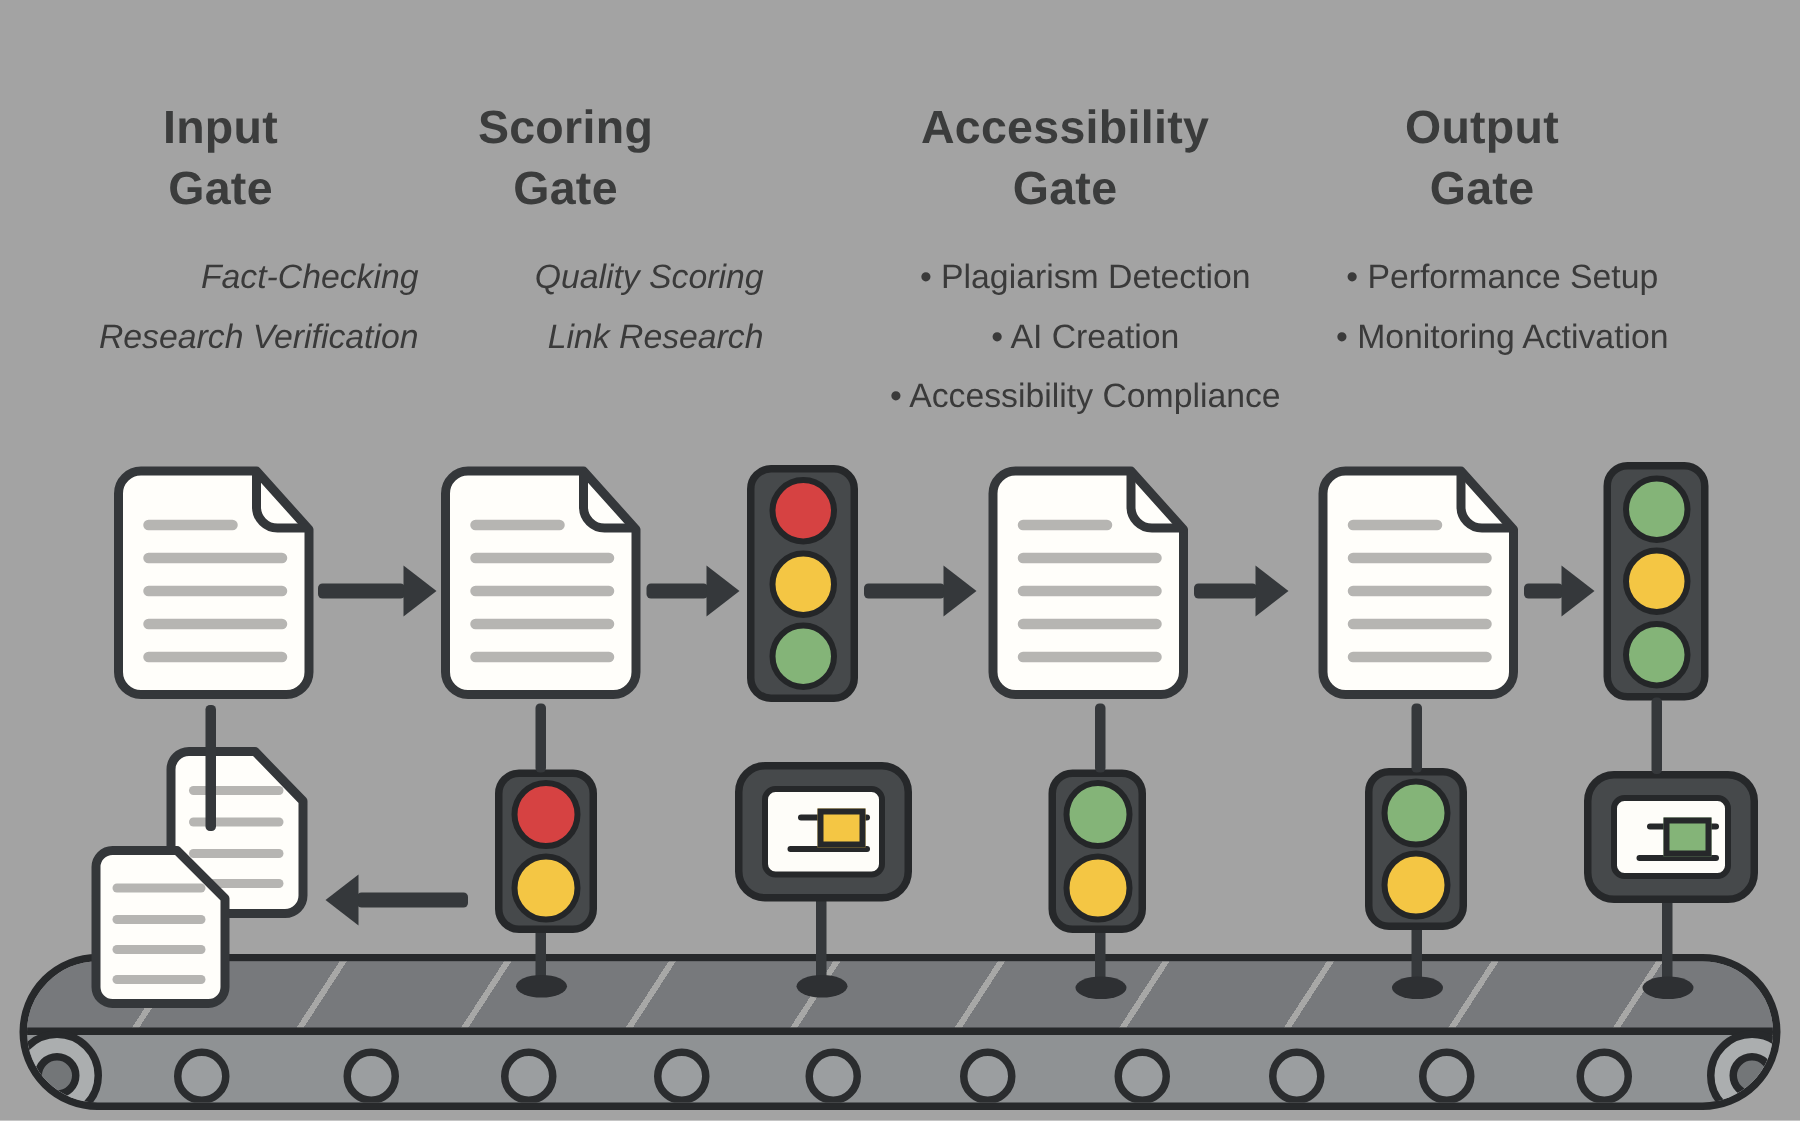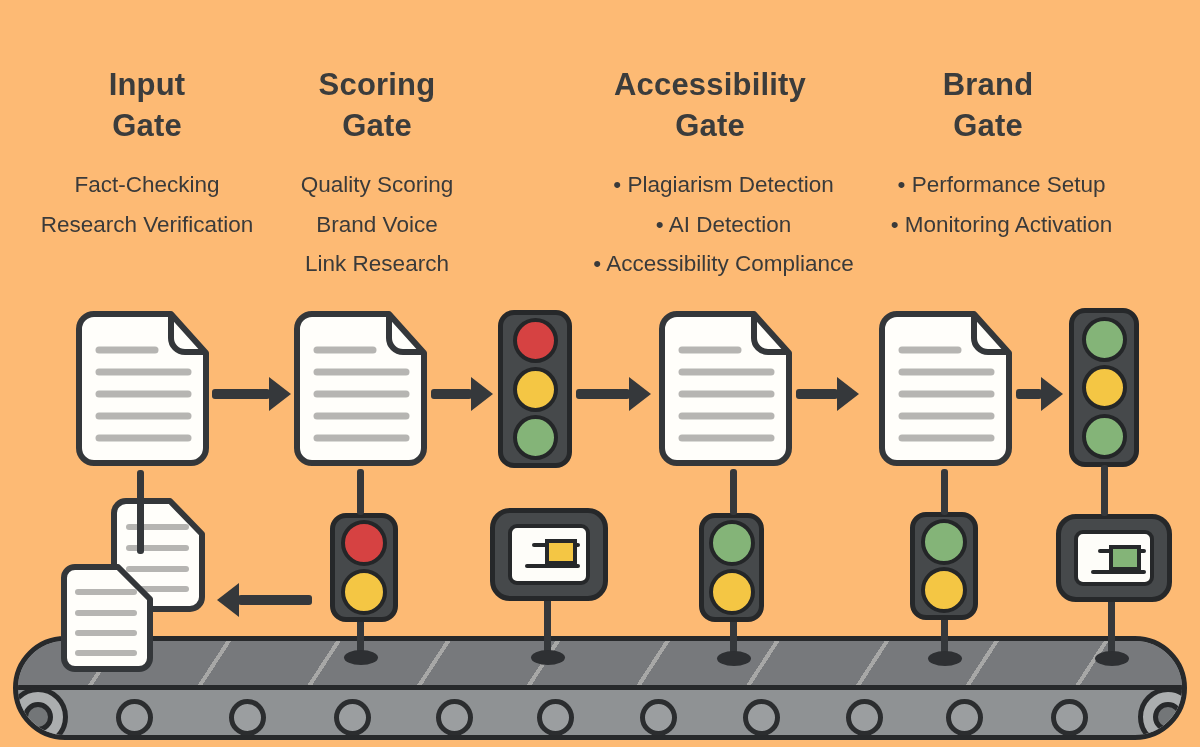--- a/index.html
+++ b/index.html
@@ -1,23 +1,23 @@
 <!DOCTYPE html>
 <html><head>
 <meta charset="utf-8">
 <style>
   html,body{margin:0;padding:0;}
   body{font-family:"Liberation Sans","DejaVu Sans",sans-serif;}
-  #stage{position:relative;width:1200px;height:747px;background:#fdba74;overflow:hidden;}
+  #stage{position:relative;width:1200px;height:747px;background:#a3a3a3;overflow:hidden;}
 
   
   .gate{position:absolute;top:64px;}
   .gate-title{font-size:31px;font-weight:700;line-height:41px;color:#3b3c3c;text-align:center;letter-spacing:.2px;}
   .gate-items{margin-top:19px;font-size:22.5px;line-height:39.5px;color:#3a3a3a;}
-  .gate-items.center{text-align:center;}
+  .gate-items.center{text-align:right;font-style:italic;}
   .gate-items.left{text-align:center;padding-left:27px;}
 
   
   .abs{position:absolute;}
   .vline{position:absolute;width:7px;background:#35383b;border-radius:3px;}
   .foot{position:absolute;width:34px;height:15px;border-radius:50%;background:#2e3033;}
 
   .arrow{position:absolute;height:10px;background:#35383b;border-radius:3px;}
   .arrow.right::after{content:"";position:absolute;right:-21px;top:-12px;width:0;height:0;
     border-left:22px solid #35383b;border-top:17px solid transparent;border-bottom:17px solid transparent;}
@@ -68,40 +68,39 @@
     </div>
   </div>
 
   <div class="gate" style="left:245px;width:264px;">
     <div class="gate-title">
       <span>Scoring</span><br>
       <span>Gate</span>
     </div>
     <div class="gate-items center">
       <div>Quality Scoring</div>
-      <div>Brand Voice</div>
       <div>Link Research</div>
     </div>
   </div>
 
   <div class="gate" style="left:550px;width:320px;">
     <div class="gate-title">
       <span>Accessibility</span><br>
       <span>Gate</span>
     </div>
     <div class="gate-items left">
       <div>• Plagiarism Detection</div>
-      <div>• AI Detection</div>
+      <div>• AI Creation</div>
       <div>• Accessibility Compliance</div>
     </div>
   </div>
 
   <div class="gate" style="left:840px;width:296px;">
     <div class="gate-title">
-      <span>Brand</span><br>
+      <span>Output</span><br>
       <span>Gate</span>
     </div>
     <div class="gate-items left">
       <div>• Performance Setup</div>
       <div>• Monitoring Activation</div>
     </div>
   </div>
 
   <div class="belt">
     <div class="belt-top"></div>

